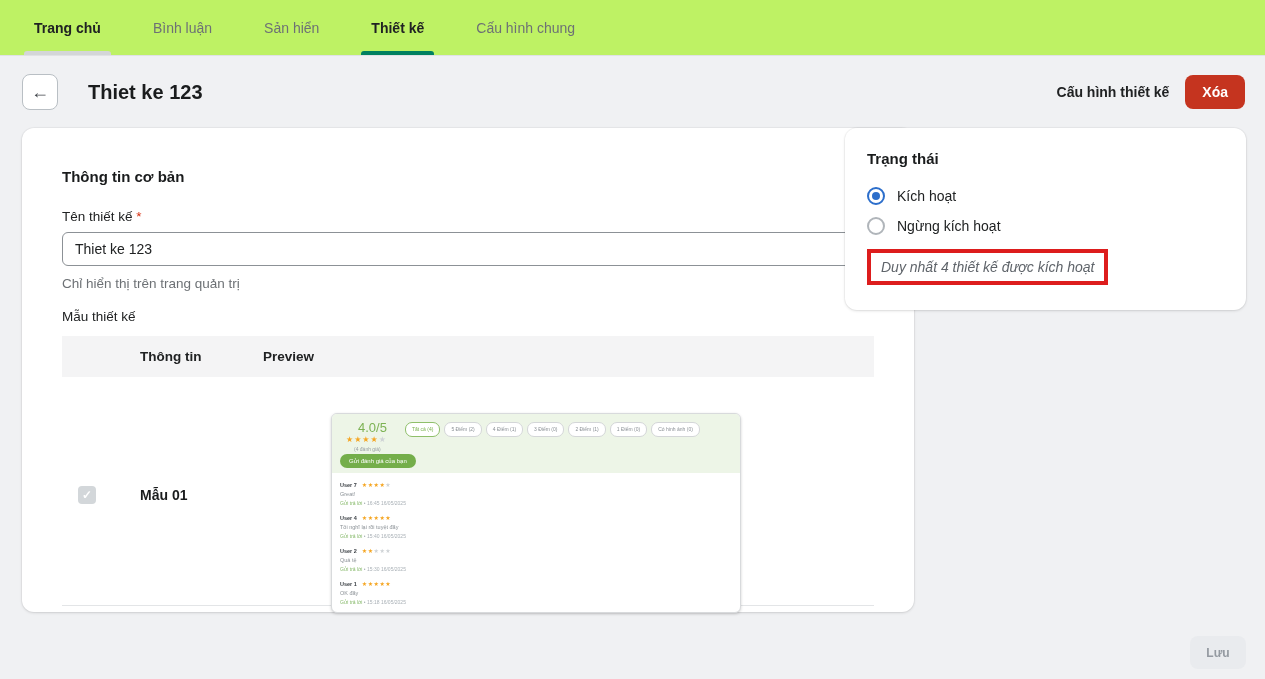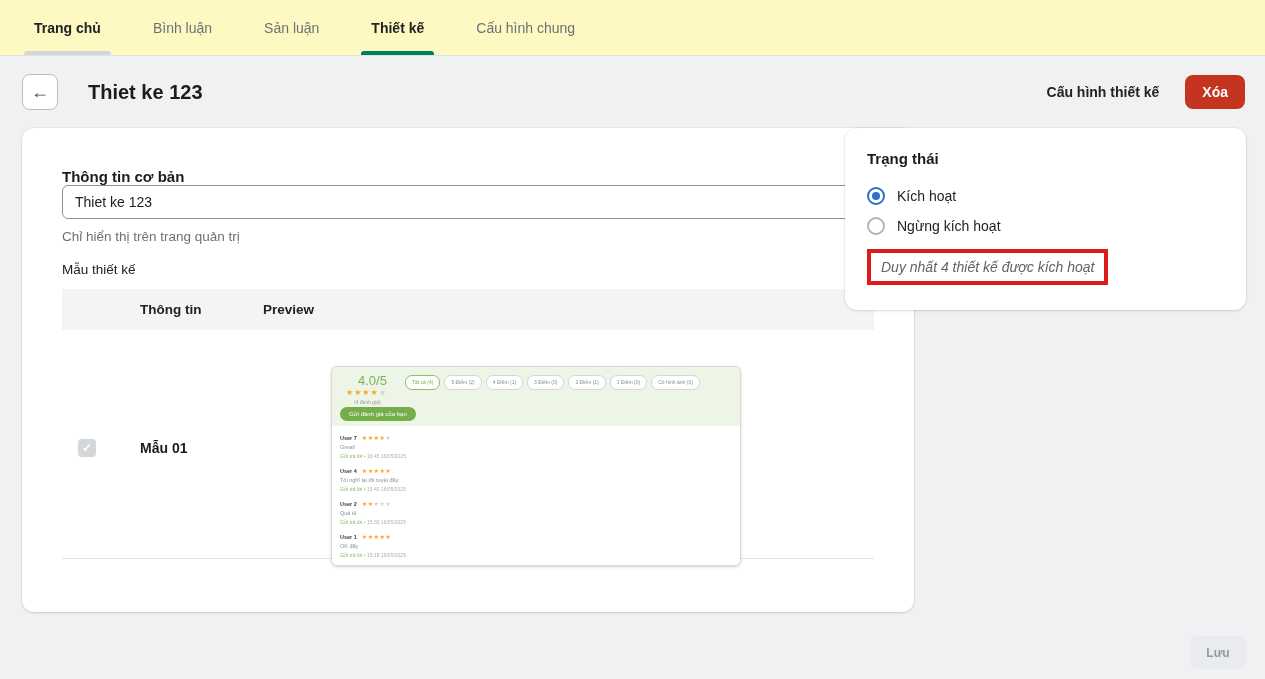--- a/index.html
+++ b/index.html
@@ -8,21 +8,21 @@
     font-family:"Liberation Sans", sans-serif;
     background:#f0f1f3;
     color:#202223;
     position:relative;
     overflow:hidden;
   }
 
   
   .topbar {
     position:absolute; left:0; top:0; width:1265px; height:56px;
-    background:#fef9c3; border-bottom:1px solid #e0e2e4;
+    background:#bef264; border-bottom:1px solid #e0e2e4;
     display:flex; align-items:stretch; padding-left:24px; gap:32px;
   }
   .tab {
     display:flex; align-items:center; font-size:14px; color:#6d7175;
     position:relative; cursor:pointer; padding:0 10px;
   }
   .tab--dark { color:#202223; font-weight:600; }
   .tab--home::after {
     content:""; position:absolute; left:0; right:0; bottom:0; height:4px;
     background:#d4d6d8; border-radius:3px 3px 0 0;
@@ -37,21 +37,21 @@
   .page-header {
     position:absolute; left:22px; top:70px; width:1223px; height:44px;
     display:flex; align-items:center;
   }
   .back-btn {
     width:36px; height:36px; background:#fff; border:1px solid #b9bfc4;
     border-radius:8px; display:flex; align-items:center; justify-content:center;
     font-size:18px; color:#42474c; cursor:pointer;
   }
   .page-title { font-size:20px; font-weight:700; margin-left:30px; color:#1a1c1d; }
-  .header-right { margin-left:auto; display:flex; align-items:center; gap:26px; }
+  .header-right { margin-left:auto; display:flex; align-items:center; gap:16px; }
   .config-link { font-size:14px; font-weight:600; color:#202223; cursor:pointer; }
   .delete-btn {
     background:#c5341f; color:#fff; font-size:14px; font-weight:600;
     border:none; border-radius:8px; padding:9px 17px; cursor:pointer;
   }
 
   
   .card {
     position:absolute; background:#fff; border-radius:12px;
     box-shadow:0 1px 3px rgba(0,0,0,.12), 0 0 0 1px rgba(0,0,0,.03);
@@ -138,39 +138,43 @@
     background:#e9ebee; color:#949aa1; font-size:12px; font-weight:600;
     border:none; border-radius:8px;
   }
 </style>
 </head>
 <body>
 
 <nav class="topbar">
   <div class="tab tab--dark tab--home">Trang chủ</div>
   <div class="tab">Bình luận</div>
-  <div class="tab">Sản luận</div>
+  <div class="tab">Sản hiển</div>
   <div class="tab tab--active">Thiết kế</div>
   <div class="tab">Cấu hình chung</div>
 </nav>
 
 <header class="page-header">
   <button class="back-btn">
     <span>←</span>
   </button>
   <h1 class="page-title">Thiet ke 123</h1>
   <div class="header-right">
     <span class="config-link">Cấu hình thiết kế</span>
     <button class="delete-btn">Xóa</button>
   </div>
 </header>
 
 <section class="card card-main">
   <h2>Thông tin cơ bản</h2>
 
+  <div class="field-label">
+    <span>Tên thiết kế</span>
+    <span class="required">*</span>
+  </div>
   <input class="text-input" type="text" value="Thiet ke 123" style="">
   <div class="helper-text">Chỉ hiển thị trên trang quản trị</div>
 
   <div class="tpl-label">Mẫu thiết kế</div>
 
   <div class="tpl-table-header">
     <div></div>
     <div>Thông tin</div>
     <div>Preview</div>
   </div>

